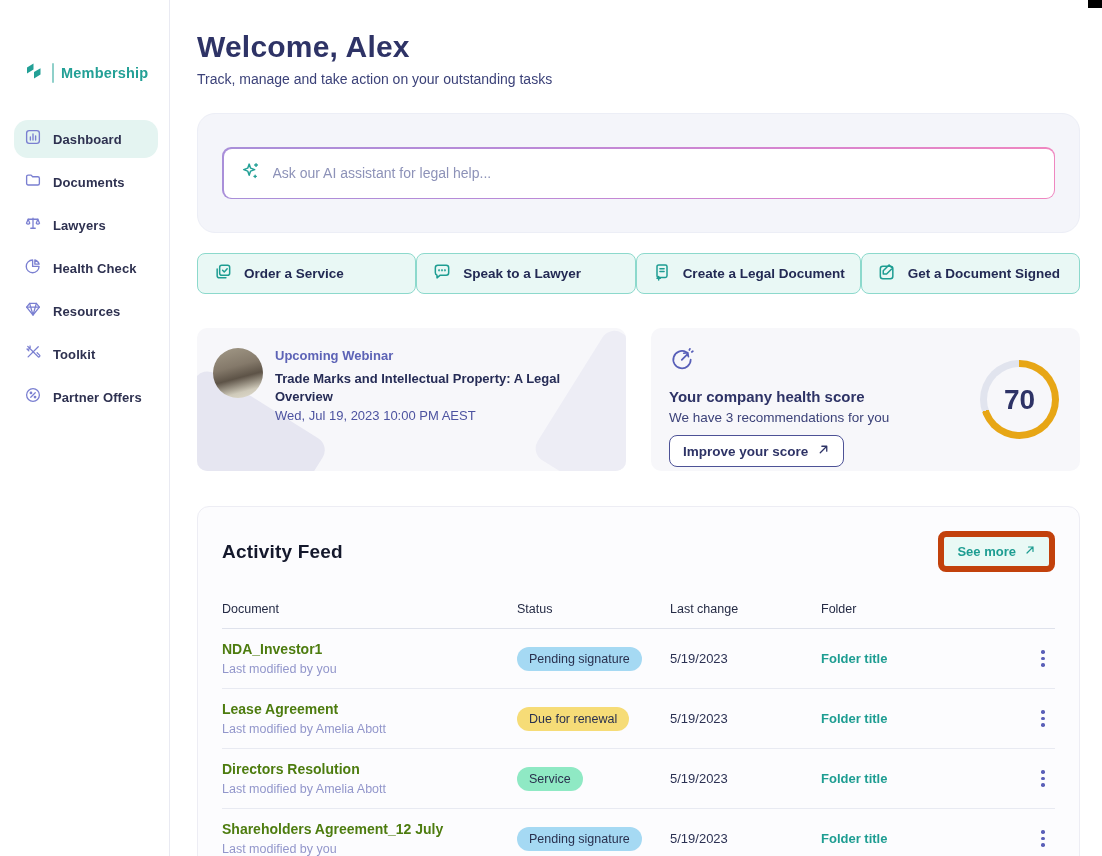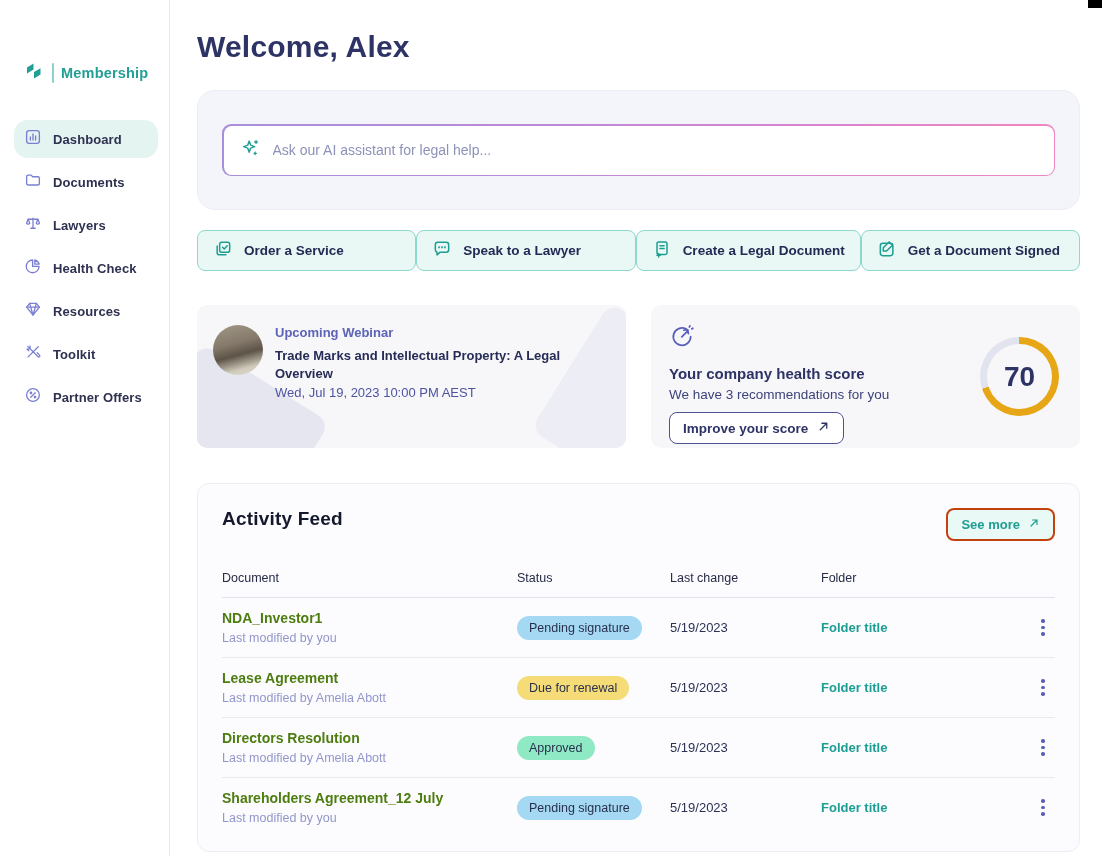--- a/index.html
+++ b/index.html
@@ -62,24 +62,24 @@
   .health-title { font-size:15px; font-weight:700; color:#2e3366; margin-top:13px; }
   .health-sub { font-size:13.5px; color:#3c4279; margin-top:5px; }
   .gauge { position:absolute; right:21px; top:32px; width:79px; height:79px; border-radius:50%;
     display:flex; align-items:center; justify-content:center; }
   .gauge::before { content:""; position:absolute; inset:7px; background:#f7f7fa; border-radius:50%; }
   .gauge-value { position:relative; font-size:28px; font-weight:700; color:#2e3366; }
 
   
   .activity { margin-top:35px; background:#fcfcfe; border:1px solid #ededf4; border-radius:12px;
     padding:24px 24px 14px; }
-  .activity-head { display:flex; justify-content:space-between; }
+  .activity-head { display:flex; align-items:center; justify-content:space-between; }
   .activity-title { font-size:19px; font-weight:700; color:#14182c; letter-spacing:.2px; }
   .see-more-btn { display:inline-flex; align-items:center; gap:8px; background:#e9f9f5;
-    border:2px solid #c2410c; border-radius:8px; padding:7px 13px; font-size:13px; font-weight:700;
+    border:6px solid #c2410c; border-radius:8px; padding:7px 13px; font-size:13px; font-weight:700;
     color:#1e9d92; cursor:pointer; }
   .tbl { margin-top:24px; }
   .tbl-row { display:grid; grid-template-columns:295px 153px 151px 1fr 24px; align-items:center; }
   .tbl-header { padding:6px 0 12px; border-bottom:1px solid #dfe2ec; }
   .th { font-size:12.5px; color:#252b45; font-weight:400; }
   .data-row { padding:12px 0; border-bottom:1px solid #e8eaf2; min-height:54px; }
   .data-row:last-child { border-bottom:none; }
   .doc-name { font-size:14px; font-weight:700; color:#4d7c0f; }
   .doc-sub { font-size:12.5px; color:#9296cb; margin-top:5px; }
   .pill { display:inline-block; padding:5px 12px; border-radius:13px; font-size:12.5px; color:#29304e; }
@@ -175,20 +175,21 @@
           </svg>
         </span>
         <span class="nav-label">Partner Offers</span>
       </div>
     </nav>
   </aside>
 
   <main class="main">
 
     <h1 class="page-title">Welcome, Alex</h1>
+    <div class="page-subtitle">Track, manage and take action on your outstanding tasks</div>
 
     <section class="ai-card">
       <div class="ai-border">
         <div class="ai-inner">
           <span>
             <svg width="22" height="22" viewBox="0 0 24 24" fill="none">
               <path d="M10 4.5l1.6 4.4L16 10.5l-4.4 1.6L10 16.5l-1.6-4.4L4 10.5l4.4-1.6z" stroke="#23a096" stroke-width="1.6" stroke-linejoin="round"></path>
               <path d="M17.5 4v3M16 5.5h3" stroke="#23a096" stroke-width="1.5" stroke-linecap="round"></path>
               <path d="M16.5 16.5v2.6M15.2 17.8h2.6" stroke="#23a096" stroke-width="1.5" stroke-linecap="round"></path>
             </svg>
@@ -328,21 +329,21 @@
               <i></i>
               <i></i>
             </div>
         </div>
 
         <div class="tbl-row data-row">
           <div>
             <div class="doc-name">Directors Resolution</div>
             <div class="doc-sub">Last modified by Amelia Abott</div>
           </div>
-          <div><span class="pill pill-green">Approved</span></div>
+          <div><span class="pill pill-green">Service</span></div>
           <div class="cell-date">5/19/2023</div>
           <div class="folder-link">Folder title</div>
           <div class="kebab">
               <i></i>
               <i></i>
               <i></i>
             </div>
         </div>
 
         <div class="tbl-row data-row">

